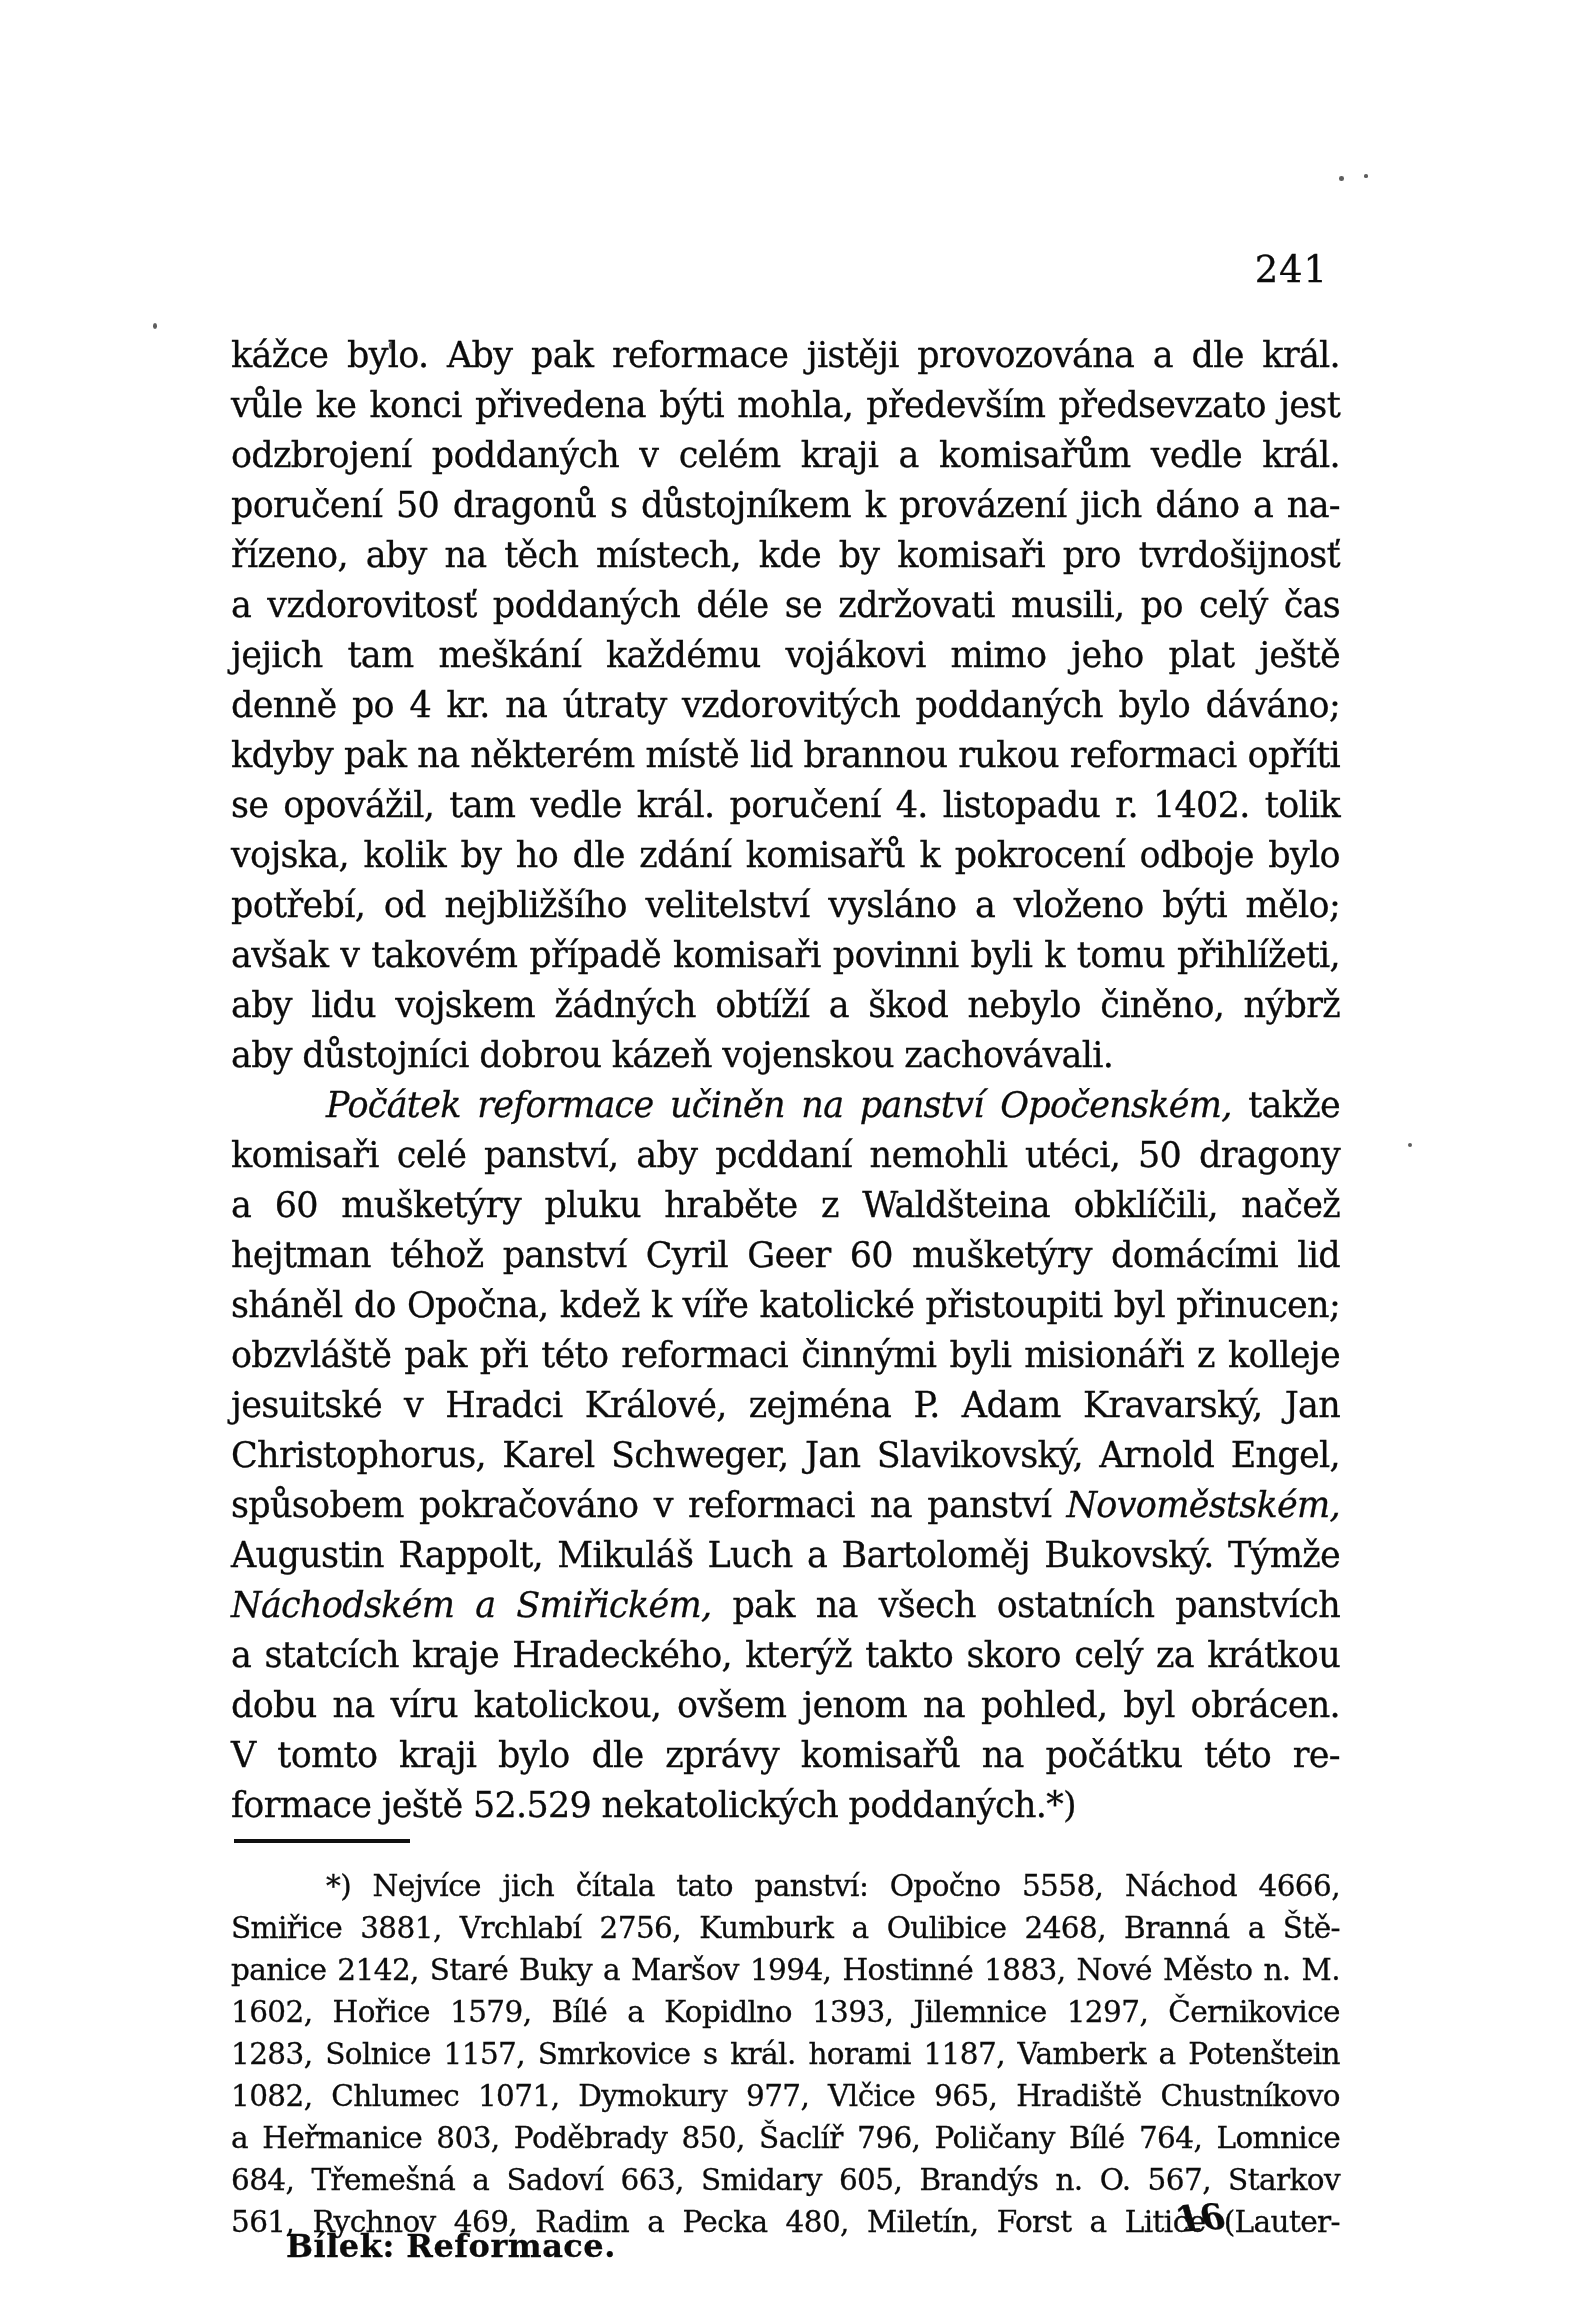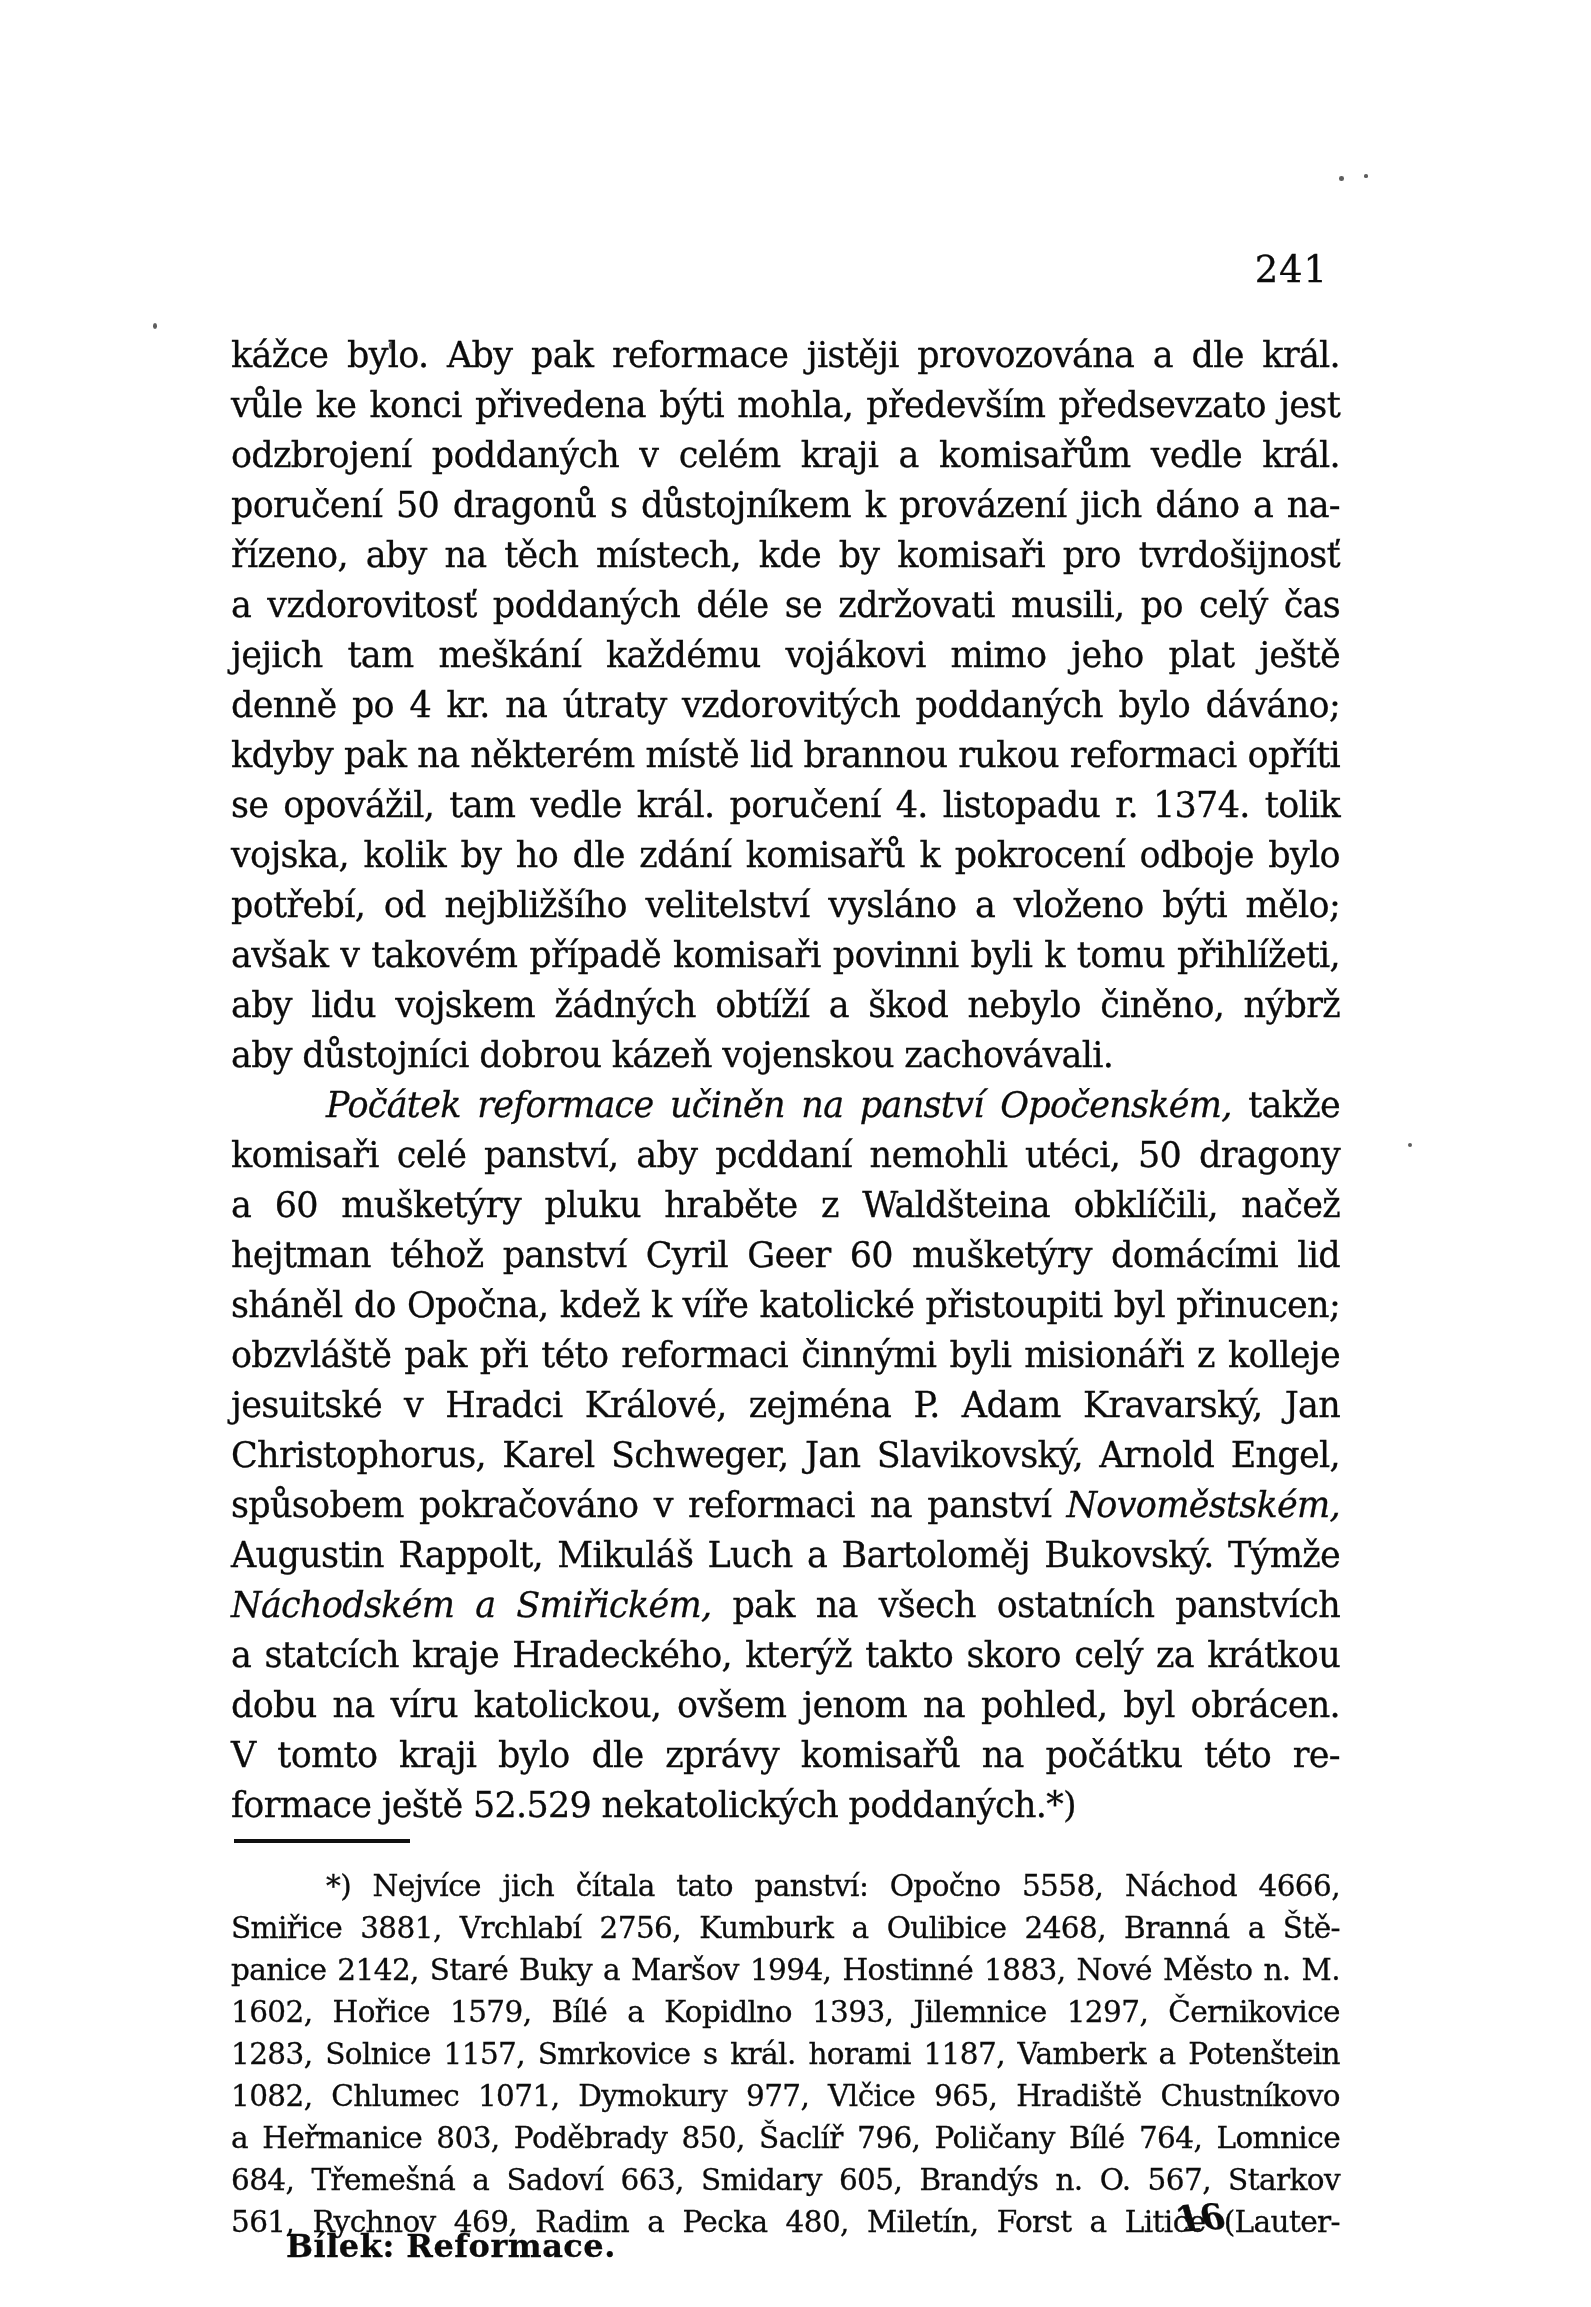--- a/index.html
+++ b/index.html
@@ -80,21 +80,21 @@
   <div class="main-text ink">
       <div class="line"><span>kážce bylo. Aby pak reformace jistěji provozována a dle král.</span></div>
       <div class="line"><span>vůle ke konci přivedena býti mohla, především předsevzato jest</span></div>
       <div class="line"><span>odzbrojení poddaných v celém kraji a komisařům vedle král.</span></div>
       <div class="line"><span>poručení 50 dragonů s důstojníkem k provázení jich dáno a na-</span></div>
       <div class="line"><span>řízeno, aby na těch místech, kde by komisaři pro tvrdošijnosť</span></div>
       <div class="line"><span>a vzdorovitosť poddaných déle se zdržovati musili, po celý čas</span></div>
       <div class="line"><span>jejich tam meškání každému vojákovi mimo jeho plat ještě</span></div>
       <div class="line"><span>denně po 4 kr. na útraty vzdorovitých poddaných bylo dáváno;</span></div>
       <div class="line"><span>kdyby pak na některém místě lid brannou rukou reformaci opříti</span></div>
-      <div class="line"><span>se opovážil, tam vedle král. poručení 4. listopadu r. 1374. tolik</span></div>
+      <div class="line"><span>se opovážil, tam vedle král. poručení 4. listopadu r. 1402. tolik</span></div>
       <div class="line"><span>vojska, kolik by ho dle zdání komisařů k pokrocení odboje bylo</span></div>
       <div class="line"><span>potřebí, od nejbližšího velitelství vysláno a vloženo býti mělo;</span></div>
       <div class="line"><span>avšak v takovém případě komisaři povinni byli k tomu přihlížeti,</span></div>
       <div class="line"><span>aby lidu vojskem žádných obtíží a škod nebylo činěno, nýbrž</span></div>
       <div class="line no-just"><span>aby důstojníci dobrou kázeň vojenskou zachovávali.</span></div>
       <div class="line indent"><span class="it">Počátek reformace učiněn na panství Opočenském,</span><span> takže</span></div>
       <div class="line"><span>komisaři celé panství, aby pcddaní nemohli utéci, 50 dragony</span></div>
       <div class="line"><span>a 60 mušketýry pluku hraběte z Waldšteina obklíčili, načež</span></div>
       <div class="line"><span>hejtman téhož panství Cyril Geer 60 mušketýry domácími lid</span></div>
       <div class="line"><span>sháněl do Opočna, kdež k víře katolické přistoupiti byl přinucen;</span></div>

